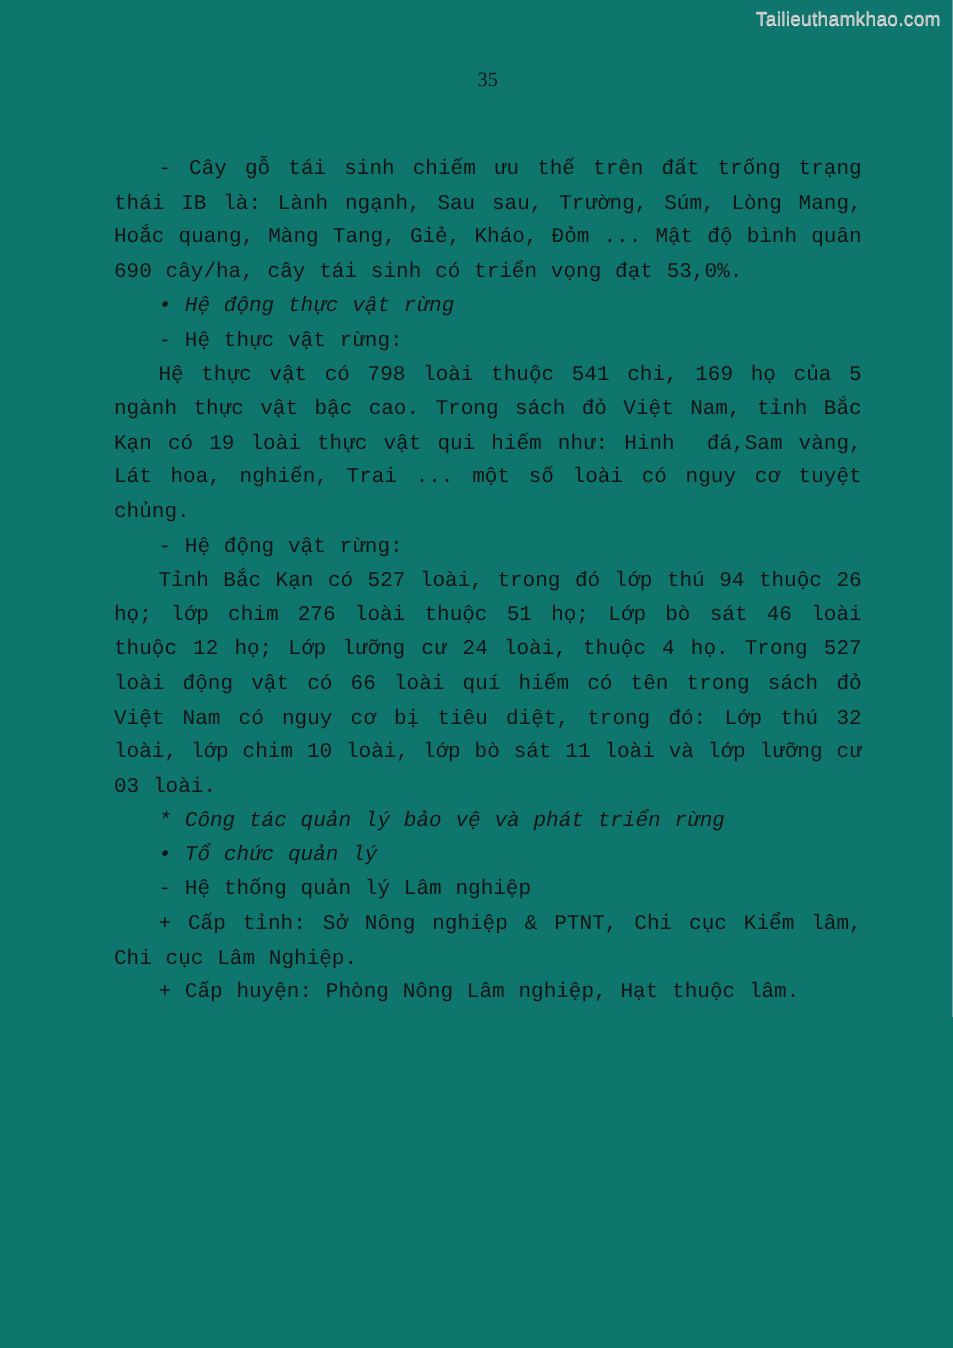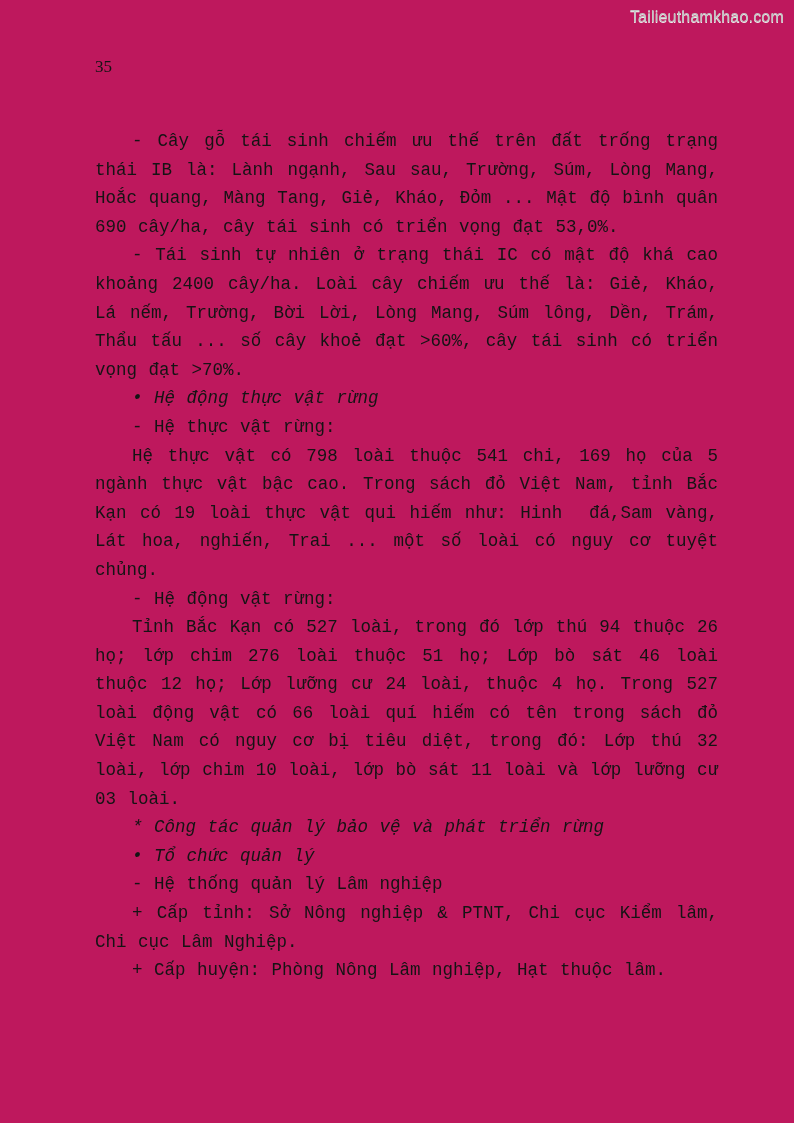--- a/index.html
+++ b/index.html
@@ -4,40 +4,41 @@
 <style>
   html, body {
     margin: 0;
     padding: 0;
     background: #ffffff;
   }
   .page {
     position: relative;
     width: 794px;
     height: 1123px;
-    background: #be185d;
+    background: #0f766e;
     overflow: hidden;
     font-family: "Liberation Serif", serif;
     color: #141414;
   }
   .watermark {
     position: absolute;
     top: 8px;
     right: 10px;
     font-family: "Liberation Sans", sans-serif;
     font-size: 16px;
     color: #c3c3c3;
     text-shadow: 0 1px 0 #efefef;
     letter-spacing: 0.2px;
   }
   .page-number {
     position: absolute;
     top: 57px;
     left: 95px;
     width: 623px;
+    text-align: center;
     font-size: 17px;
     color: #141414;
   }
   .doc-body {
     position: absolute;
     top: 127px;
     left: 95px;
     width: 623px;
     font-family: Liberation Mono, monospace;
   }
@@ -57,21 +58,20 @@
 <body>
 
 <div class="page">
 
   <div class="watermark">Tailieuthamkhao.com</div>
 
   <div class="page-number">35</div>
 
   <div class="doc-body">
     <p>- Cây gỗ tái sinh chiếm ưu thế trên đất trống trạng thái IB là: Lành ngạnh, Sau sau, Trường, Súm, Lòng Mang, Hoắc quang, Màng Tang, Giẻ, Kháo, Đỏm ... Mật độ bình quân 690 cây/ha, cây tái sinh có triển vọng đạt 53,0%.</p>
-    <p>- Tái sinh tự nhiên ở trạng thái IC có mật độ khá cao khoảng 2400 cây/ha. Loài cây chiếm ưu thế là: Giẻ, Kháo, Lá nếm, Trường, Bời Lời, Lòng Mang, Súm lông, Dền, Trám, Thẩu tấu ... số cây khoẻ đạt &gt;60%, cây tái sinh có triển vọng đạt &gt;70%.</p>
     <p class="italic">• Hệ động thực vật rừng</p>
     <p>- Hệ thực vật rừng:</p>
     <p>Hệ thực vật có 798 loài thuộc 541 chi, 169 họ của 5 ngành thực vật bậc cao. Trong sách đỏ Việt Nam, tỉnh Bắc Kạn có 19 loài thực vật qui hiếm như: Hinh&nbsp; đá,Sam vàng, Lát hoa, nghiến, Trai ... một số loài có nguy cơ tuyệt chủng.</p>
     <p>- Hệ động vật rừng:</p>
     <p>Tỉnh Bắc Kạn có 527 loài, trong đó lớp thú 94 thuộc 26 họ; lớp chim 276 loài thuộc 51 họ; Lớp bò sát 46 loài thuộc 12 họ; Lớp lưỡng cư 24 loài, thuộc 4 họ. Trong 527 loài động vật có 66 loài quí hiếm có tên trong sách đỏ Việt Nam có nguy cơ bị tiêu diệt, trong đó: Lớp thú 32 loài, lớp chim 10 loài, lớp bò sát 11 loài và lớp lưỡng cư 03 loài.</p>
     <p class="italic">* Công tác quản lý bảo vệ và phát triển rừng</p>
     <p class="italic">• Tổ chức quản lý</p>
     <p>- Hệ thống quản lý Lâm nghiệp</p>
     <p>+ Cấp tỉnh: Sở Nông nghiệp &amp; PTNT, Chi cục Kiểm lâm, Chi cục Lâm Nghiệp.</p>
     <p>+ Cấp huyện: Phòng Nông Lâm nghiệp, Hạt thuộc lâm.</p>

